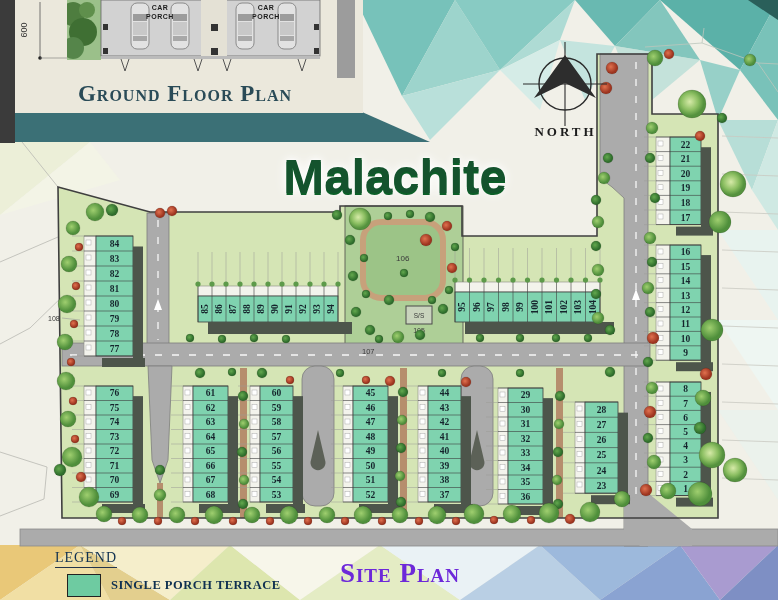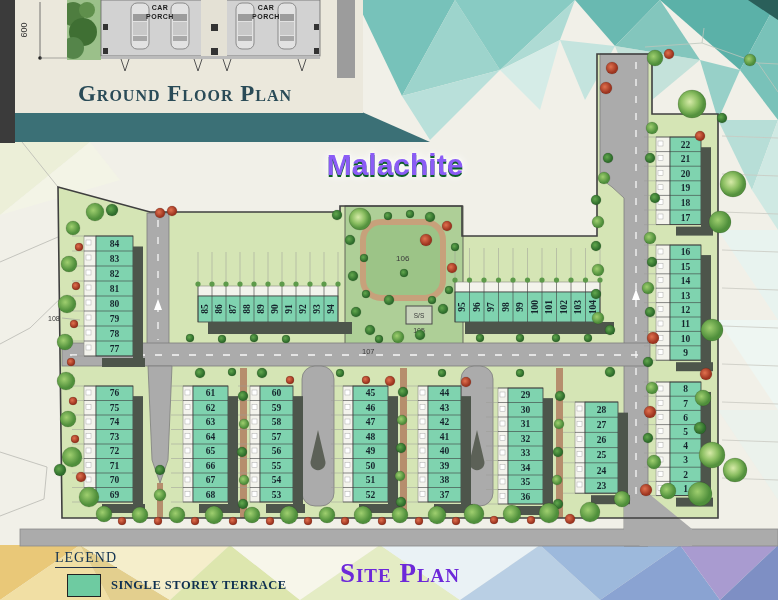--- a/index.html
+++ b/index.html
@@ -8,21 +8,21 @@
   #stage svg{display:block;}
   .abs{position:absolute;}
   
   #inset{left:15px;top:0;width:348px;height:113px;background:#ebe8dc;}
   #inset-caption{width:340px;text-align:center;margin-top:3px;
     font-family:"Liberation Serif",serif;font-variant:small-caps;font-weight:bold;
     font-size:23px;letter-spacing:1px;color:#2a4b57;}
   #leftbar{left:0;top:0;width:15px;height:143px;background:#3b3b3b;}
   
   #title{left:250px;top:148px;width:290px;text-align:center;
-    font-weight:bold;font-size:30px;color:#8b5cf6;letter-spacing:0px;
+    font-weight:bold;font-size:49px;color:#14532d;letter-spacing:0px;
     text-shadow:0 2px 0 #0c5f28,0 0 8px rgba(255,255,255,.95),0 0 14px rgba(255,255,255,.9),0 0 3px rgba(255,255,255,1);}
   
   #compass{left:518px;top:36px;width:95px;height:110px;}
   #compass-label{position:absolute;left:0;top:88px;width:95px;text-align:center;
     font-family:"Liberation Serif",serif;font-size:13px;font-weight:600;
     letter-spacing:3px;color:#1c1c1c;}
   
   #legend{left:55px;top:548px;}
   #legend-heading{font-family:"Liberation Serif",serif;font-weight:normal;font-size:14px;
     color:#0f3050;letter-spacing:1px;border-bottom:1.5px solid #23344c;display:inline-block;padding-bottom:1px;}
@@ -923,23 +923,32 @@
           <polyline points="283,59 287,71 291,59"></polyline>
       </g>
       <rect x="322" y="0" width="18" height="78" fill="#9c9c9c"></rect>
     </svg>
     <div id="inset-caption">Ground Floor Plan</div>
   </div>
   <div class="abs" id="leftbar"></div>
 
   <div class="abs" id="title">Malachite</div>
 
+  <div class="abs" id="compass">
+    <svg width="95" height="95">
+      <line x1="47" y1="6" x2="47" y2="90" stroke="#2b2b2b" stroke-width="1.1"></line>
+      <line x1="5" y1="48" x2="89" y2="48" stroke="#2b2b2b" stroke-width="1.1"></line>
+      <circle cx="47" cy="48" r="26" fill="none" stroke="#2b2b2b" stroke-width="1.4"></circle>
+      <path d="M47,19 L16,62 L47,47 L78,62 Z" fill="#2d2d2d"></path>
+    </svg>
+    <div id="compass-label">NORTH</div>
+  </div>
 
   <div class="abs" id="legend">
     <div id="legend-heading">LEGEND</div>
     <div id="legend-row">
       <div id="legend-swatch" style="background: rgb(110, 203, 161);"></div>
-      <div id="legend-label">SINGLE STOREY TERRACE</div>
+      <div id="legend-label">SINGLE PORCH TERRACE</div>
     </div>
   </div>
 
   <div class="abs" id="site-caption">Site Plan</div>
 </div>
 
 </body></html>

